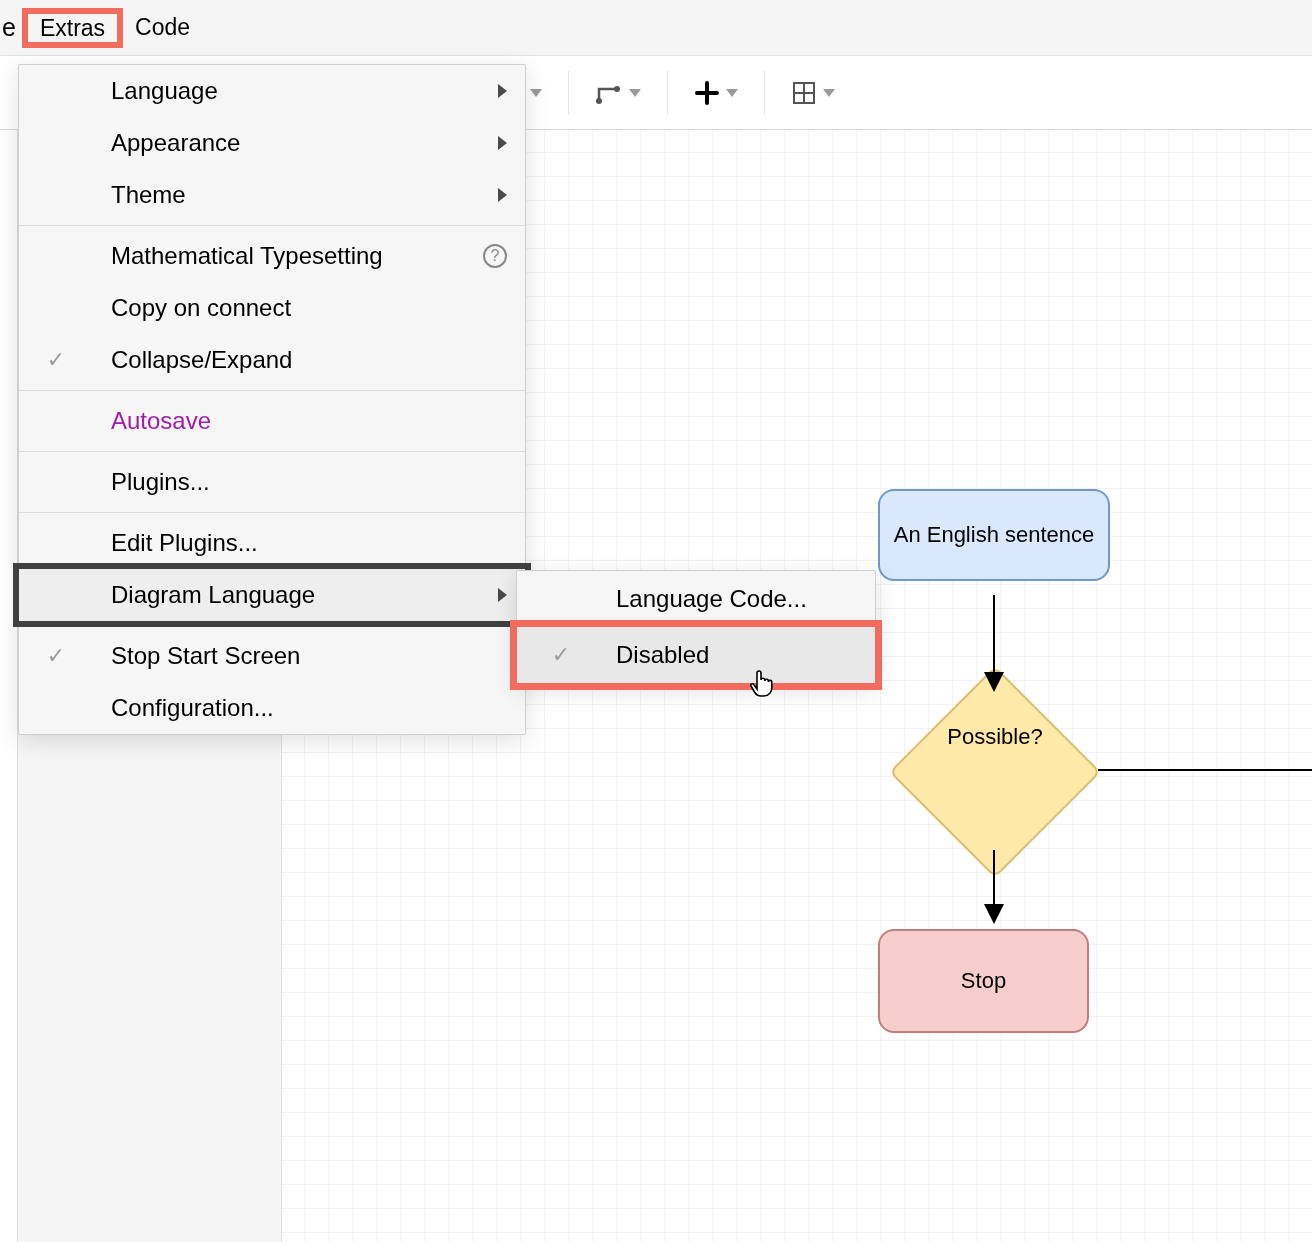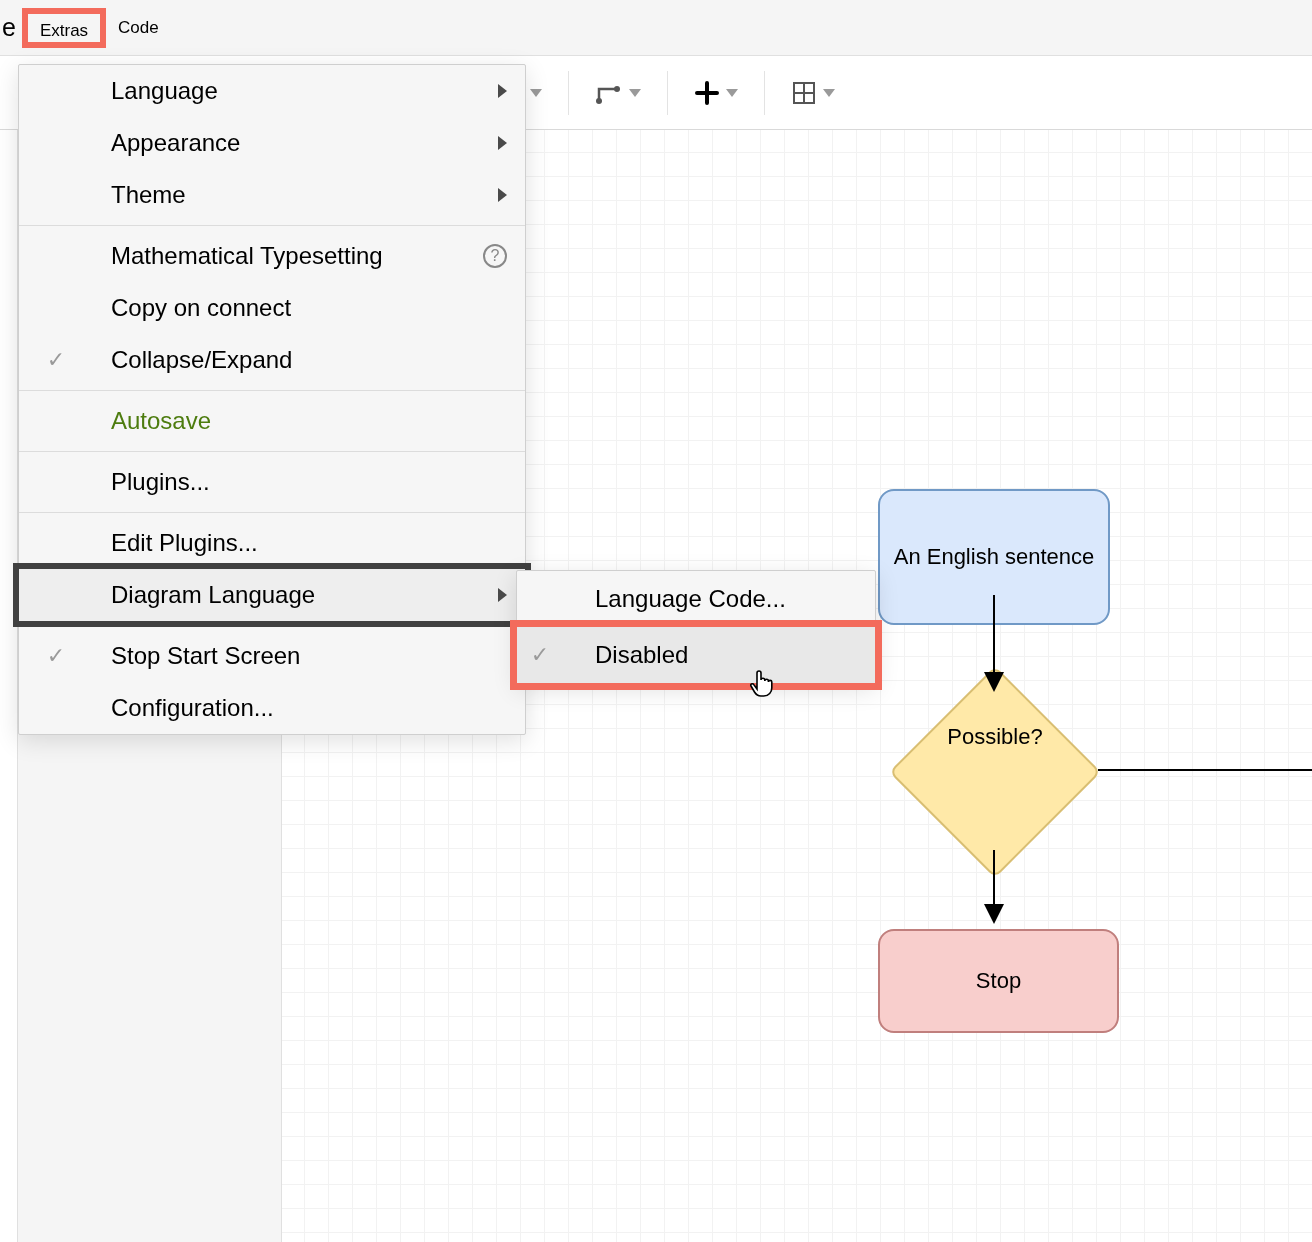--- a/index.html
+++ b/index.html
@@ -22,21 +22,21 @@
     border-bottom: 1px solid #e0e0e0;
     padding-left: 0;
   }
   .menubar-fragment {
     padding: 10px 6px 10px 2px;
     font-size: 25px;
     color: #000;
   }
   .menubar-item {
     padding: 10px 12px;
-    font-size: 17px;
+    font-size: 23px;
     color: #000;
     cursor: default;
   }
   .highlight-box {
     border: 6px solid #f36b5c;
   }
   .menubar-extras-wrap {
     display: inline-block;
   }
 
@@ -126,21 +126,21 @@
   }
   .menu-item {
     display: flex;
     align-items: center;
     padding: 12px 18px 12px 18px;
     font-size: 24px;
     color: #000;
     cursor: default;
     position: relative;
   }
-  .menu-item.disabled { color: #4d7c0f; }
+  .menu-item.disabled { color: #a21caf; }
   .menu-item .check {
     width: 38px;
     display: inline-flex;
     justify-content: center;
     color: #9a9a9a;
     font-size: 22px;
   }
   .menu-item .label {
     flex: 1;
     margin-left: 36px;
@@ -177,21 +177,21 @@
     z-index: 2;
   }
 
   .submenu {
     top: 570px;
     left: 516px;
     width: 360px;
     z-index: 101;
   }
   .submenu .menu-item {
-    padding: 14px 20px 14px 4px;
+    padding: 14px 20px 14px 25px;
     justify-content: flex-end;
   }
   .submenu .menu-item.hover {
     background: #e8e8e8;
   }
   .submenu-highlight-wrap {
     border: 7px solid #f36b5c;
     margin: -7px;
     position: relative;
     z-index: 2;
@@ -215,27 +215,27 @@
     justify-content: center;
     font-size: 22px;
     color: #000;
     text-align: center;
   }
   .roundrect {
     border-radius: 16px;
   }
   .node-sentence {
     left: 878px; top: 489px;
-    width: 232px; height: 136px;
+    width: 232px; height: 92px;
     background: #dae8fc;
     border: 2px solid #7099c6;
   }
   .node-stop {
     left: 878px; top: 929px;
-    width: 241px; height: 104px;
+    width: 211px; height: 104px;
     background: #f8cecc;
     border: 2px solid #c07f7d;
     align-items: center;
   }
   .diamond {
     left: 920px; top: 697px;
     width: 150px; height: 150px;
     transform: rotate(45deg);
     background: #ffe9a8;
     border: 2px solid #d9be72;

